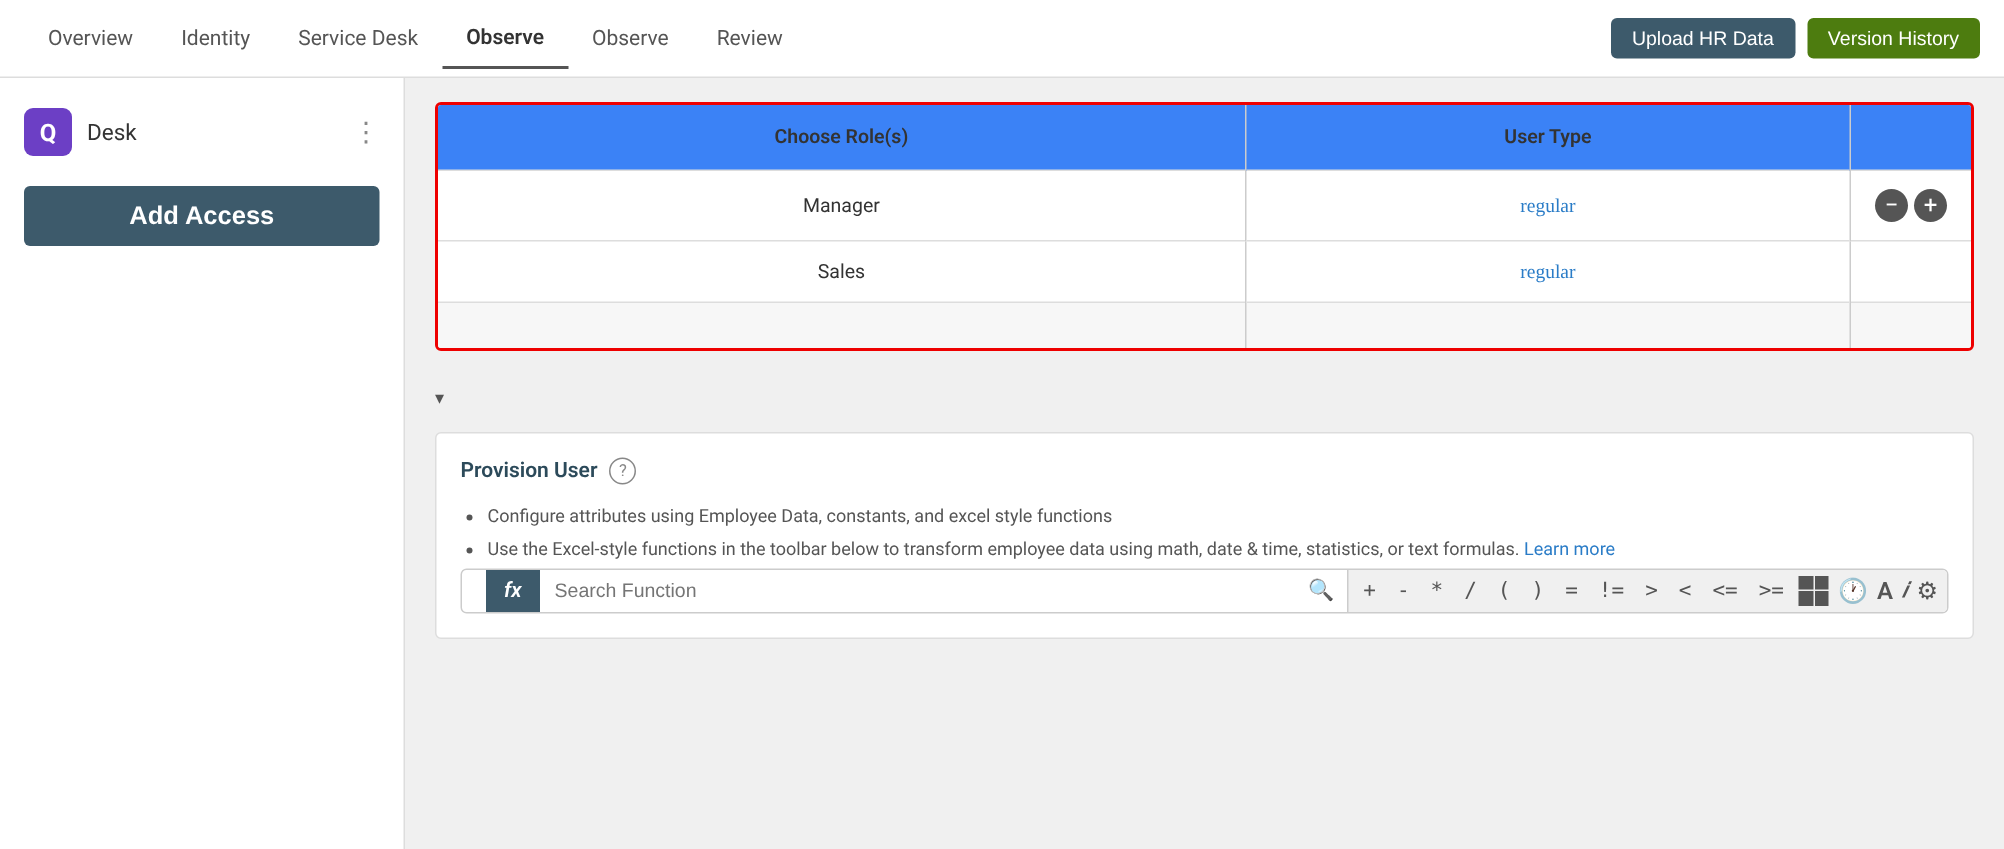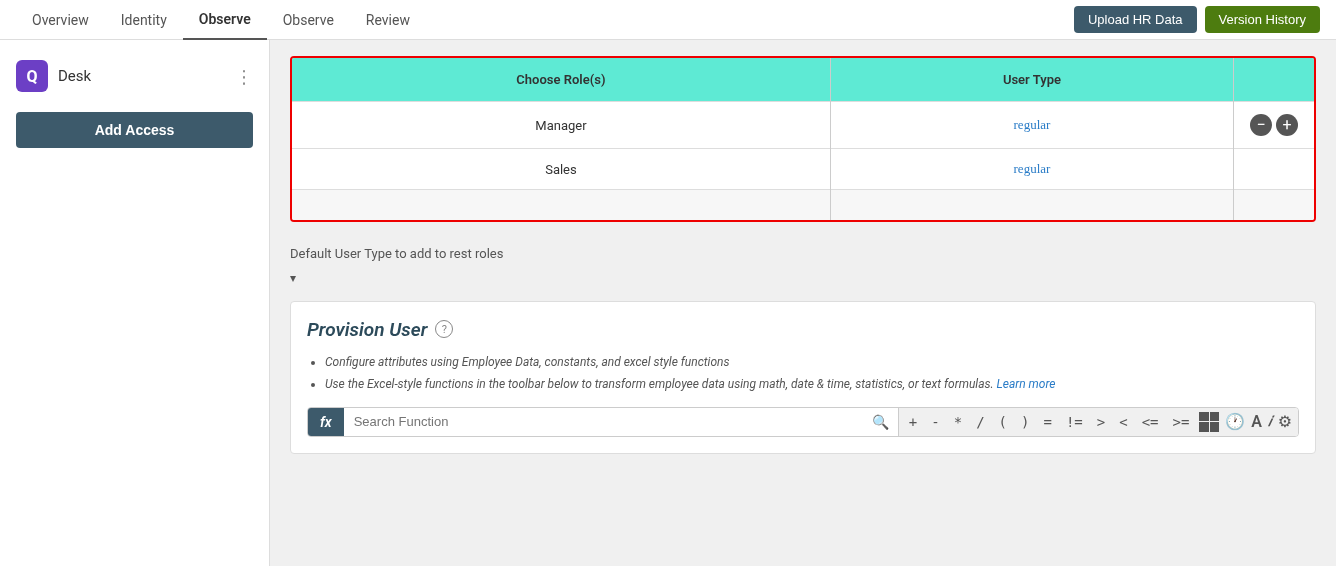--- a/index.html
+++ b/index.html
@@ -1,21 +1,21 @@
 <!DOCTYPE html>
 <html><head>
   <meta charset="utf-8">
   <style>
     * { box-sizing: border-box; margin: 0; padding: 0; }
     body { font-family: -apple-system, BlinkMacSystemFont, 'Segoe UI', Roboto, sans-serif; background: #f0f0f0; font-size: 14px; color: #333; }
 
     
     .top-nav {
       display: flex; align-items: center; background: #fff; border-bottom: 1px solid #ddd;
-      padding: 0 16px; height: 40px; position: relative;
+      padding: 0 16px; height: 52px; position: relative;
     }
     .nav-items { display: flex; gap: 0; flex: 1; }
     .nav-item {
       padding: 0 16px; height: 40px; display: flex; align-items: center;
       cursor: pointer; font-size: 14px; color: #555; white-space: nowrap;
     }
     .nav-item.active { color: #333; font-weight: 600; border-bottom: 2px solid #555; }
     .nav-right { display: flex; gap: 8px; align-items: center; }
     .btn-upload-hr {
       background: #3d5a6b; color: #fff; border: none; padding: 6px 14px;
@@ -42,36 +42,36 @@
     .brand-icon {
       width: 32px; height: 32px; background: #6c3fc5; border-radius: 6px;
       display: flex; align-items: center; justify-content: center;
       color: #fff; font-weight: 700; font-size: 16px;
     }
     .brand-name { font-size: 15px; color: #333; }
     .sidebar-dots { color: #888; font-size: 18px; cursor: pointer; }
     .btn-add-access {
       display: block; margin: 0 16px; background: #3d5a6b; color: #fff;
       border: none; padding: 10px 0; border-radius: 4px; cursor: pointer;
-      font-size: 14px; font-weight: 600; width: calc(100% - 32px); text-align: center;
+      font-size: 17px; font-weight: 600; width: calc(100% - 32px); text-align: center;
     }
 
     
     .main-content { flex: 1; overflow-y: auto; padding: 16px 20px; background: #f0f0f0; }
 
     
     .role-card {
       background: #f7f7f7; border: 2px solid #e00; border-radius: 4px;
       margin-bottom: 16px; overflow: hidden;
     }
     .role-table { width: 100%; border-collapse: collapse; }
     .role-table thead tr { border-bottom: 1px solid #ccc; }
     .role-table th {
       padding: 14px 16px; text-align: center; font-weight: 600;
-      font-size: 13px; color: #333; background: #5eead4;
+      font-size: 13px; color: #333; background: #3b82f6;
     }
     .role-table td {
       padding: 12px 16px; text-align: center; font-size: 13px;
       border-top: 1px solid #ddd; background: #fff;
     }
     .role-table tbody tr:first-child td { background: #fff; }
     .role-table td.user-type-col { color: #2a7cc7; font-family: Liberation Serif, serif; }
     .role-table td.actions-col { width: 80px; }
     .col-divider { border-left: 1px solid #ccc; border-right: 1px solid #ccc; }
     .action-icons { display: flex; align-items: center; justify-content: center; gap: 4px; }
@@ -93,34 +93,34 @@
     .select-default {
       border: none; border-bottom: 1px solid #555; background: transparent;
       font-size: 13px; color: #555; padding: 4px 8px 4px 0; cursor: pointer;
       outline: none; appearance: none; min-width: 180px;
     }
     .select-arrow { color: #555; font-size: 12px; }
 
     
     .provision-section { background: #fff; border: 1px solid #ddd; border-radius: 4px; padding: 16px; }
     .provision-header { display: flex; align-items: center; gap: 8px; margin-bottom: 12px; }
-    .provision-title { font-size: 19px; font-weight: 600; color: #2c4a5a; font-style: italic; }
+    .provision-title { font-size: 14px; font-weight: 600; color: #2c4a5a; }
     .help-icon {
       width: 18px; height: 18px; border-radius: 50%; border: 1.5px solid #888;
       display: flex; align-items: center; justify-content: center;
       font-size: 11px; color: #888; cursor: pointer;
     }
-    .provision-bullets { margin-bottom: 14px; padding-left: 18px; font-style: italic; }
+    .provision-bullets { margin-bottom: 4px; padding-left: 18px; }
     .provision-bullets li { font-size: 12px; color: #555; margin-bottom: 4px; line-height: 1.5; }
     .provision-bullets li a { color: #2a7cc7; text-decoration: none; }
 
     
     .formula-bar {
       display: flex; align-items: center; background: #fff;
-      border: 1px solid #ccc; border-radius: 4px; overflow: hidden;
+      border: 1px solid #ccc; border-radius: 4px; overflow: hidden; padding-left: 16px;
     }
     .fx-badge {
       background: #3d5a6b; color: #fff; padding: 6px 12px;
       font-style: italic; font-size: 14px; font-weight: 600;
     }
     .formula-input {
       flex: 1; border: none; padding: 6px 10px; font-size: 13px;
       color: #555; outline: none; background: #fff;
     }
     .formula-search-icon { color: #888; padding: 0 8px; font-size: 14px; cursor: pointer; }
@@ -143,20 +143,23 @@
 </head>
 <body>
 
 <nav class="top-nav">
   <div class="nav-items">
     <div class="nav-item">
       <span>Overview</span>
     </div>
     <div class="nav-item">
       <span>Identity</span>
+    </div>
+    <div class="nav-item">
+      <span>Service Desk</span>
     </div>
     <div class="nav-item active">
       <span>Observe</span>
     </div>
     <div class="nav-item">
       <span>Observe</span>
     </div>
     <div class="nav-item">
       <span>Review</span>
     </div>
@@ -212,21 +215,20 @@
           <tr>
             <td style="height:30px; background:#f7f7f7;"></td>
             <td style="background:#f7f7f7;" class="col-divider"></td>
             <td style="background:#f7f7f7;"></td>
           </tr>
         </tbody>
       </table>
     </div>
 
     <div class="default-user-section">
-      <div class="default-user-label">Default User Type to add to rest roles</div>
       <div class="select-wrapper">
         <span class="select-arrow">▾</span>
       </div>
     </div>
 
     <div class="provision-section">
       <div class="provision-header">
         <span class="provision-title">Provision User</span>
         <div class="help-icon">
           <span>?</span>

